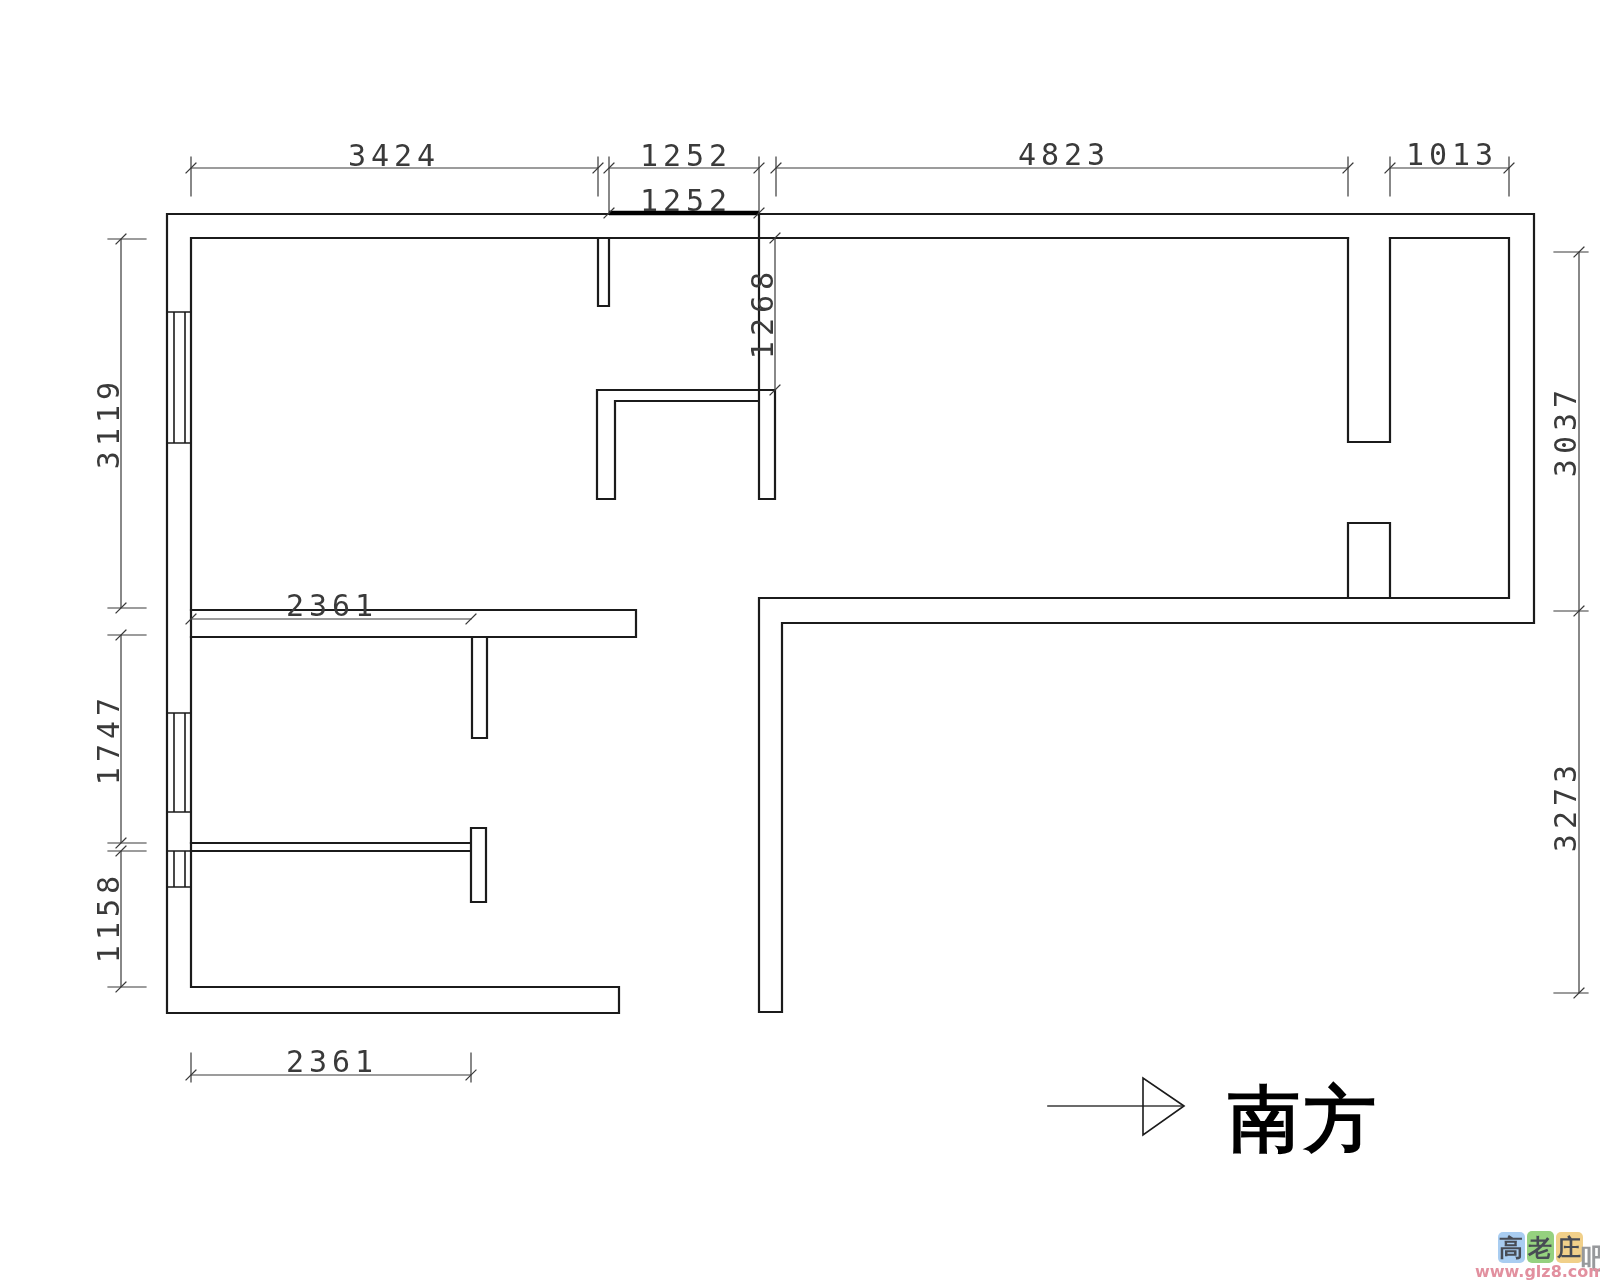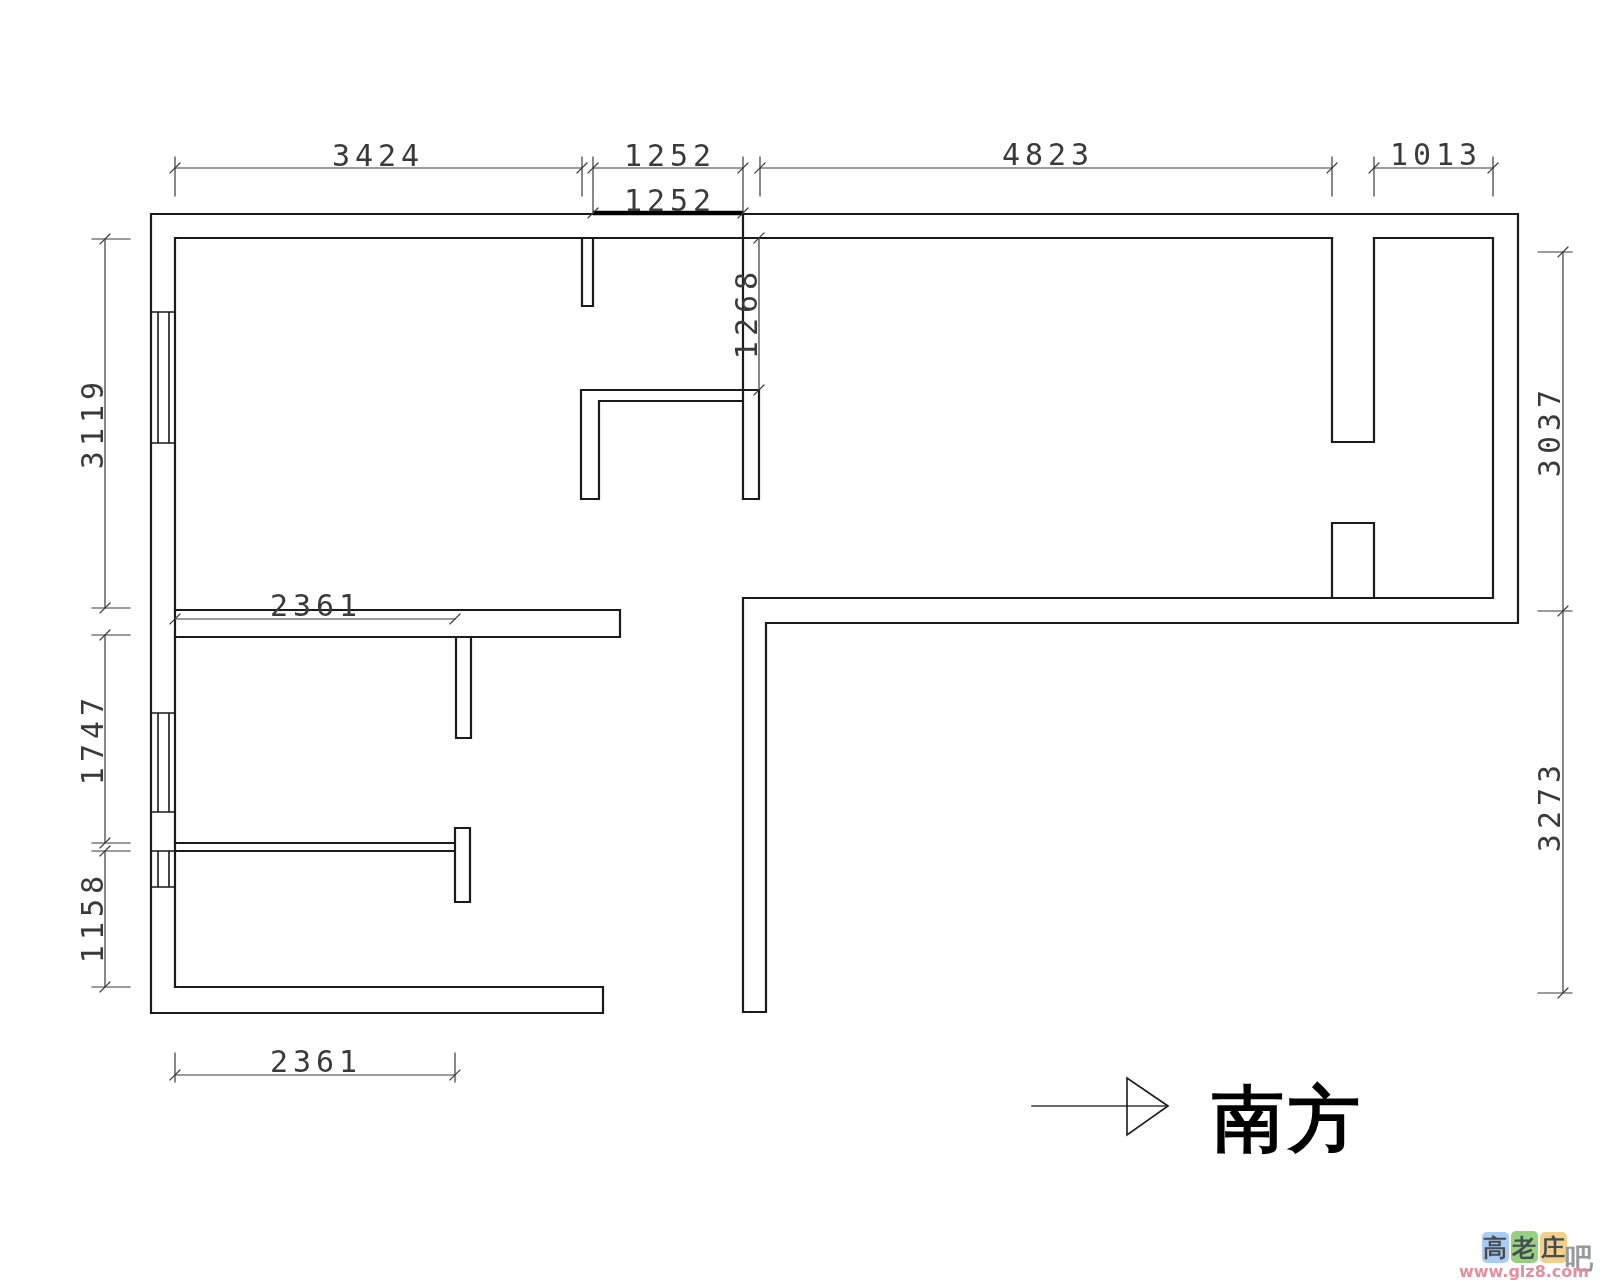--- a/index.html
+++ b/index.html
@@ -9,20 +9,21 @@
     width: 1600px;
     height: 1280px;
     overflow: hidden;
     font-family: "DejaVu Sans", sans-serif;
   }
   #plan-wrap {
     position: relative;
     width: 1476px;
     height: 1280px;
     background: #ffffff;
+    padding-left: 16px;
   }
   svg { display: block; }
   .wall {
     fill: none;
     stroke: #1b1b1b;
     stroke-width: 2.2;
     stroke-linecap: square;
   }
   .wall-bold {
     fill: none;

